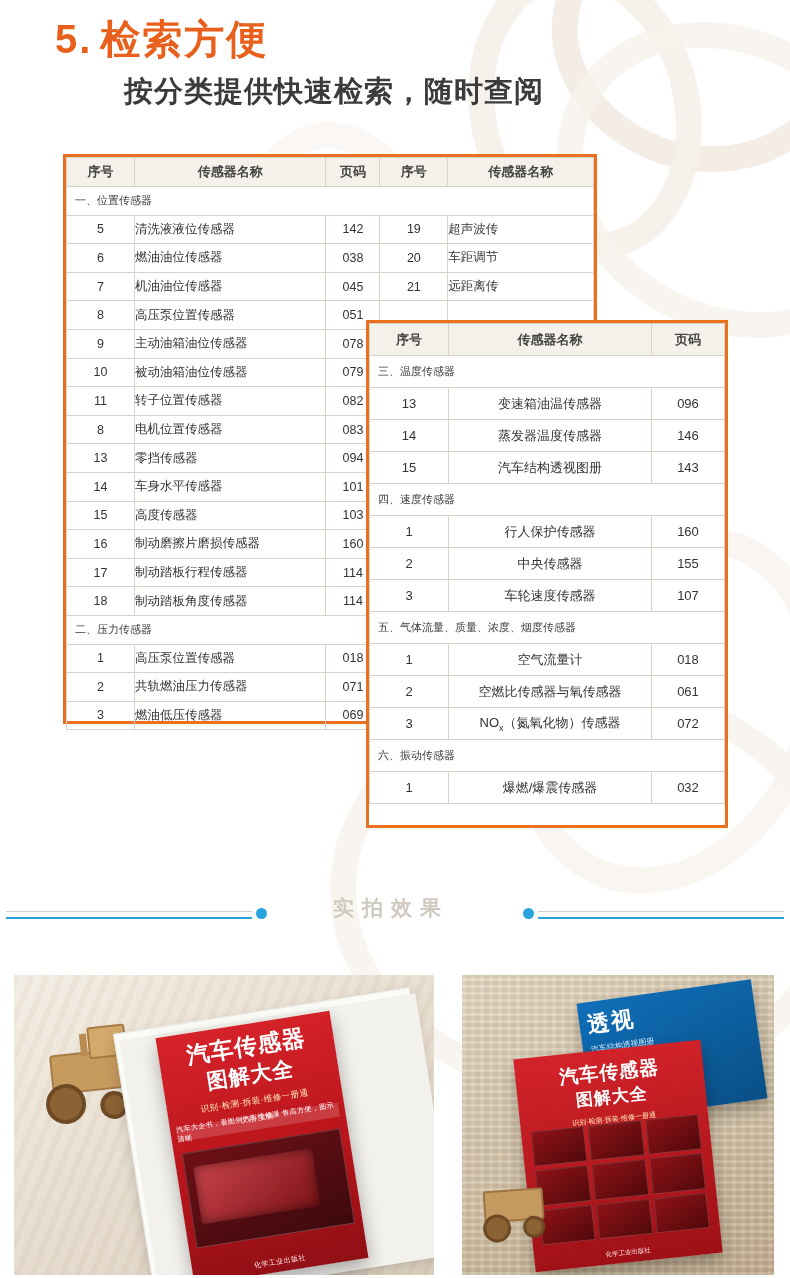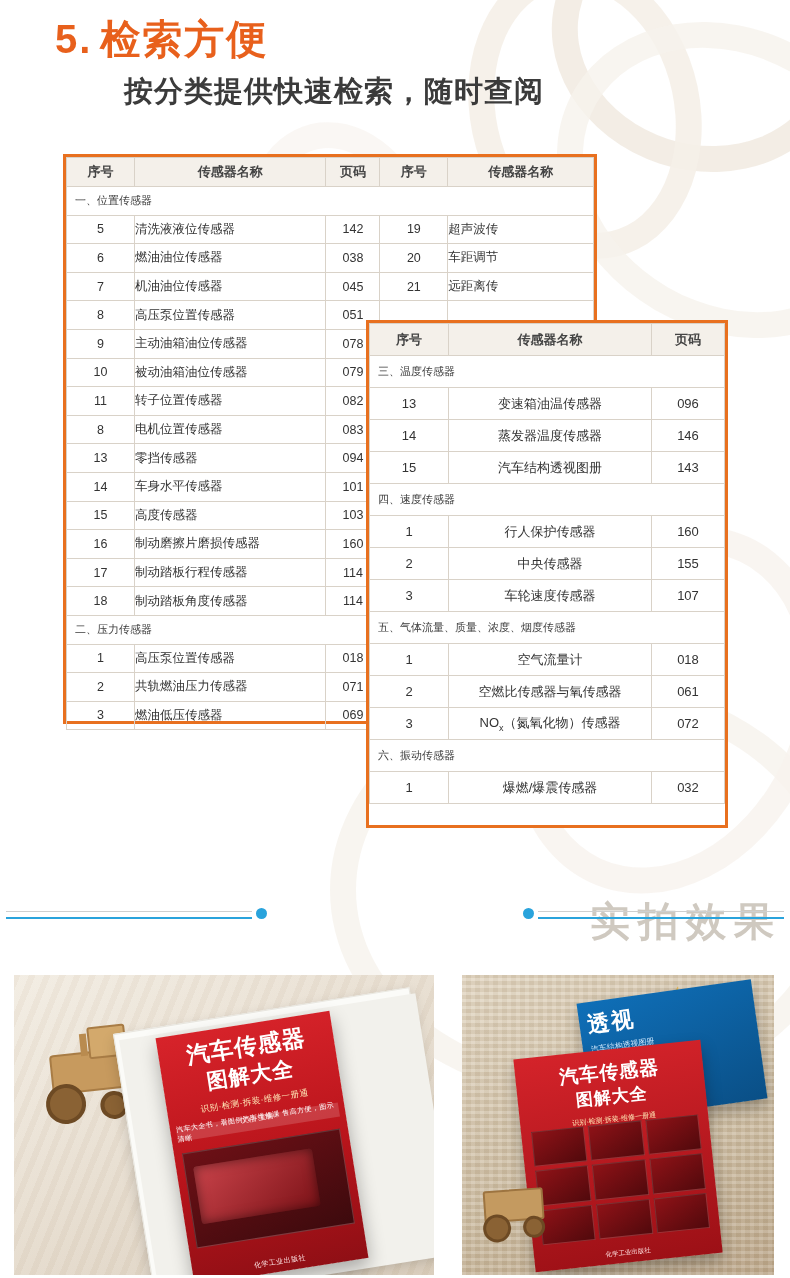--- a/index.html
+++ b/index.html
@@ -89,22 +89,22 @@
   .divider .rule.r1 { left:6px; width:246px; }
   .divider .rule.r2 { left:6px; width:246px; top:37px; background:#29a3dc; height:2px; }
   .divider .rule.r3 { right:6px; width:246px; }
   .divider .rule.r4 { right:6px; width:246px; top:37px; background:#29a3dc; height:2px; }
   .divider .dot {
     position:absolute; width:11px; height:11px; border-radius:50%; background:#29a3dc; top:28px;
   }
   .divider .dot.d1 { left:256px; }
   .divider .dot.d2 { right:256px; }
   .divider .label {
-    position:absolute; left:0; right:8px; top:14px; text-align:right;
-    font-size:40px; letter-spacing:8px; color:#cfc9c0; font-weight:bold;
+    position:absolute; left:0; right:8px; top:14px; text-align:center;
+    font-size:21px; letter-spacing:8px; color:#cfc9c0; font-weight:bold;
   }
 
   
   .photos { position:absolute; left:0; top:955px; width:790px; height:323px; }
   .photo { position:absolute; overflow:hidden; }
   .photo-left { left:14px; top:20px; width:420px; height:300px; }
   .photo-right { left:462px; top:20px; width:312px; height:300px; }
 
   .ph-bg { position:absolute; inset:0; }
   .ph-left-bg  { background:linear-gradient(150deg,#f3ede3 0%,#e8dfd2 45%,#d9cdbb 100%); }

